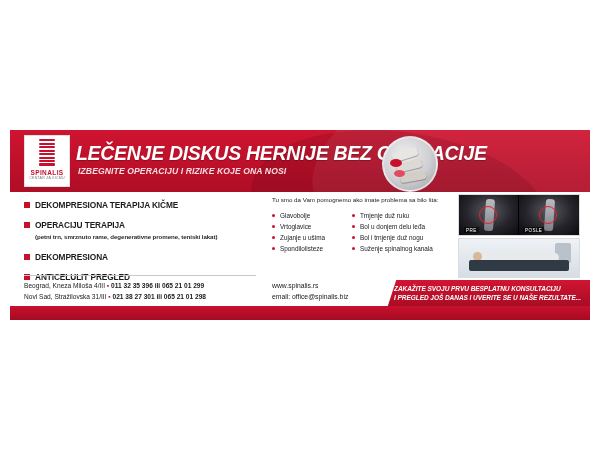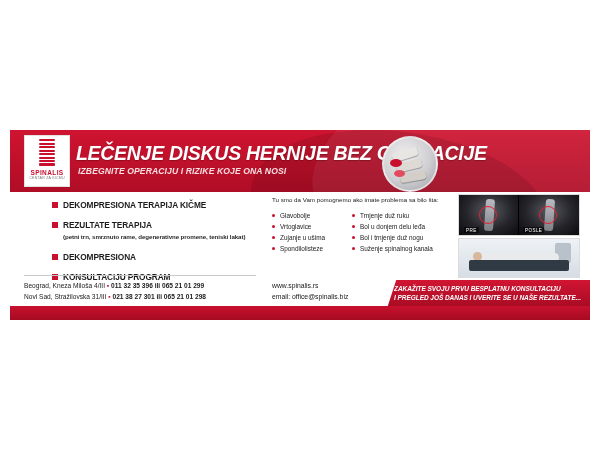--- a/index.html
+++ b/index.html
@@ -167,21 +167,20 @@
   }
   .svc {
     position: relative;
     padding-left: 11px;
     margin-bottom: 10px;
     font-size: 8.3px;
     font-weight: bold;
     color: #1c1c1c;
     letter-spacing: -0.1px;
     line-height: 10px;
-    margin-left: 28px;
   }
   .svc::before {
     content: "";
     position: absolute;
     left: 0;
     top: 2px;
     width: 6px;
     height: 6px;
     background: #c8102e;
   }
@@ -450,28 +449,28 @@
       <div class="bulge"></div>
         <div class="bulge2"></div>
     </div>
   </div>
 
   <div class="services">
     <div class="svc">
       <span>DEKOMPRESIONA TERAPIJA KIČME</span>
     </div>
     <div class="svc">
-      <span>REZULTATE TERAPIJA</span>
+      <span>OPERACIJU TERAPIJA</span>
       <span class="note">(petni trn, smrznuto rame, degenerativne promene, teniski lakat)</span>
     </div>
     <div class="svc">
       <span>DEKOMPRESIONA</span>
     </div>
     <div class="svc">
-      <span>KONSULTACIJU PROGRAM</span>
+      <span>ANTICELULIT PREGLED</span>
     </div>
   </div>
 
   <div class="divider"></div>
 
   <div class="contact-left">
     <div>
       <span>Beograd, Kneza Miloša 4/III</span>
       <span class="sep">▪</span>
       <b>011 32 35 396 ili 065 21 01 299</b>

